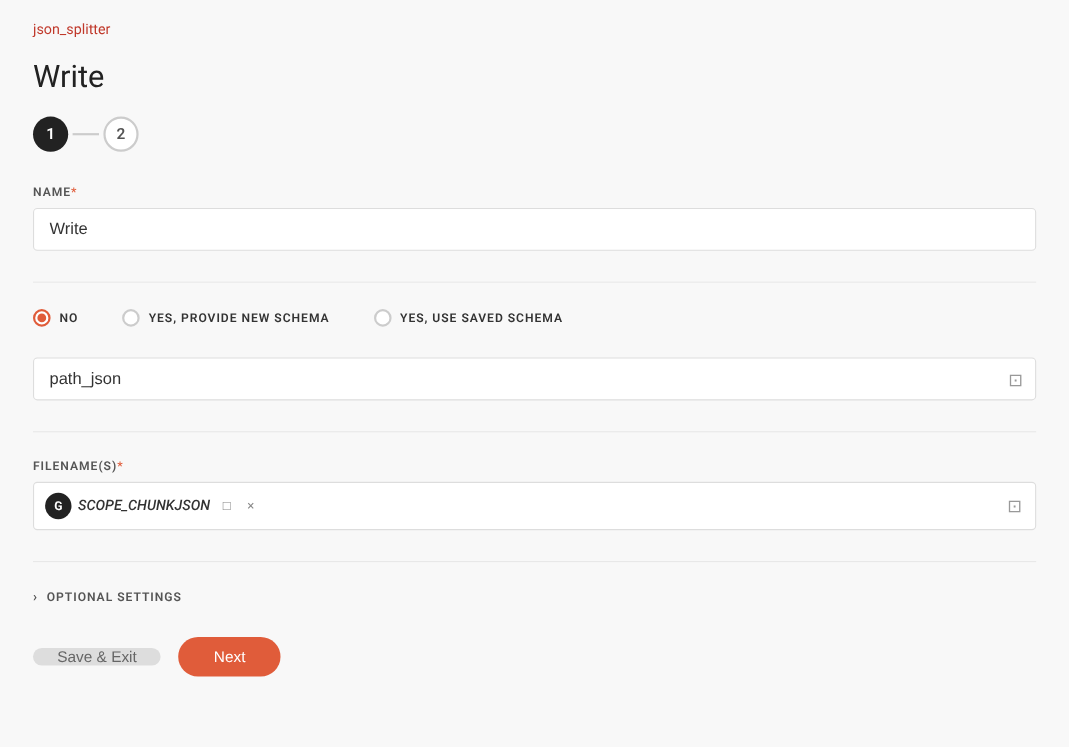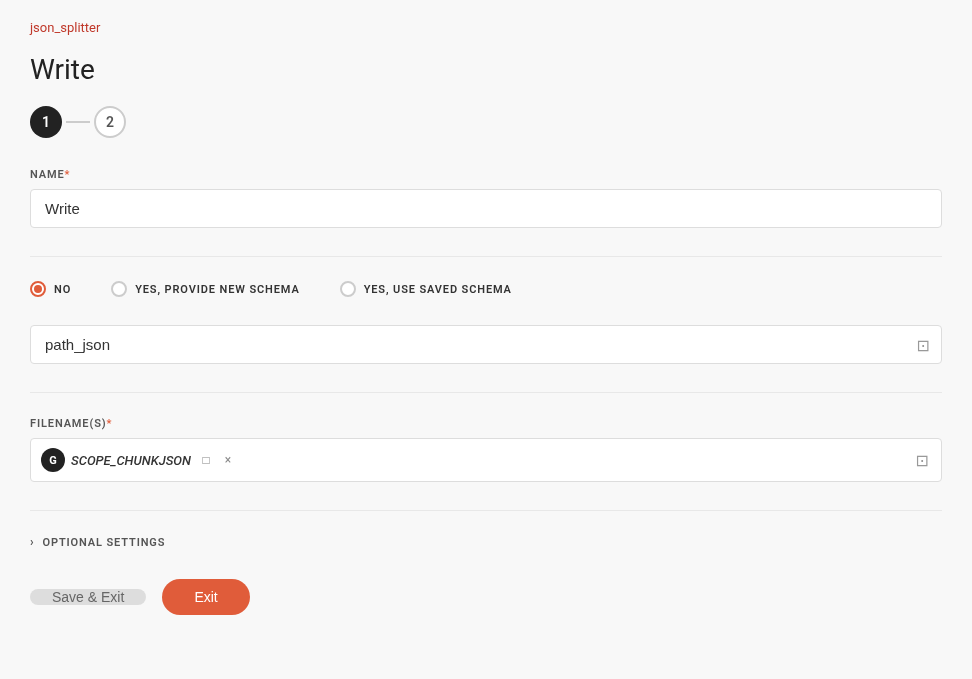--- a/index.html
+++ b/index.html
@@ -328,16 +328,16 @@
 
   <hr class="divider">
 
   <div class="optional-settings">
     <span class="chevron-icon">›</span>
     <span>OPTIONAL SETTINGS</span>
   </div>
 
   <div class="button-row">
     <button class="btn-save-exit">Save &amp; Exit</button>
-    <button class="btn-next">Exit</button>
+    <button class="btn-next">Next</button>
   </div>
 
 </div>
 
 </body></html>

